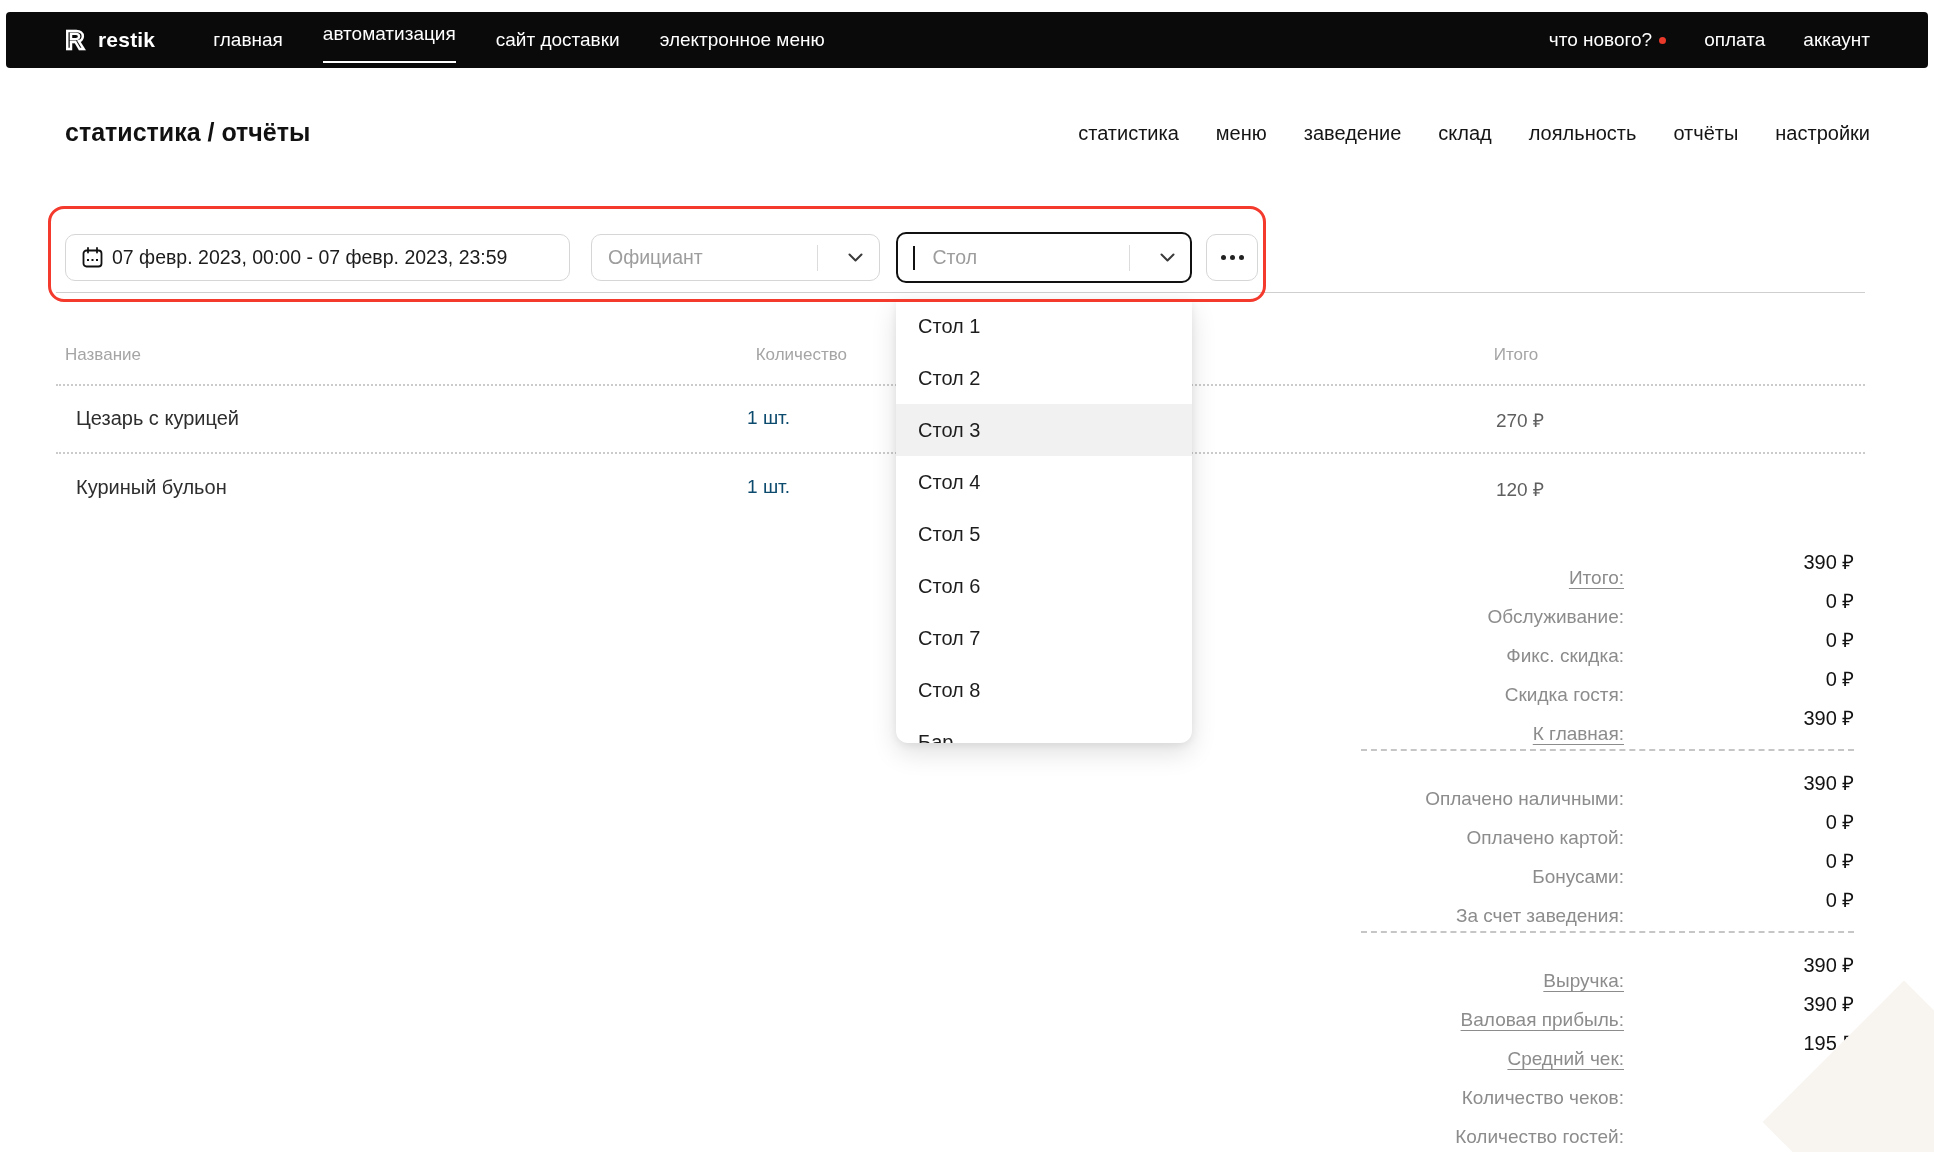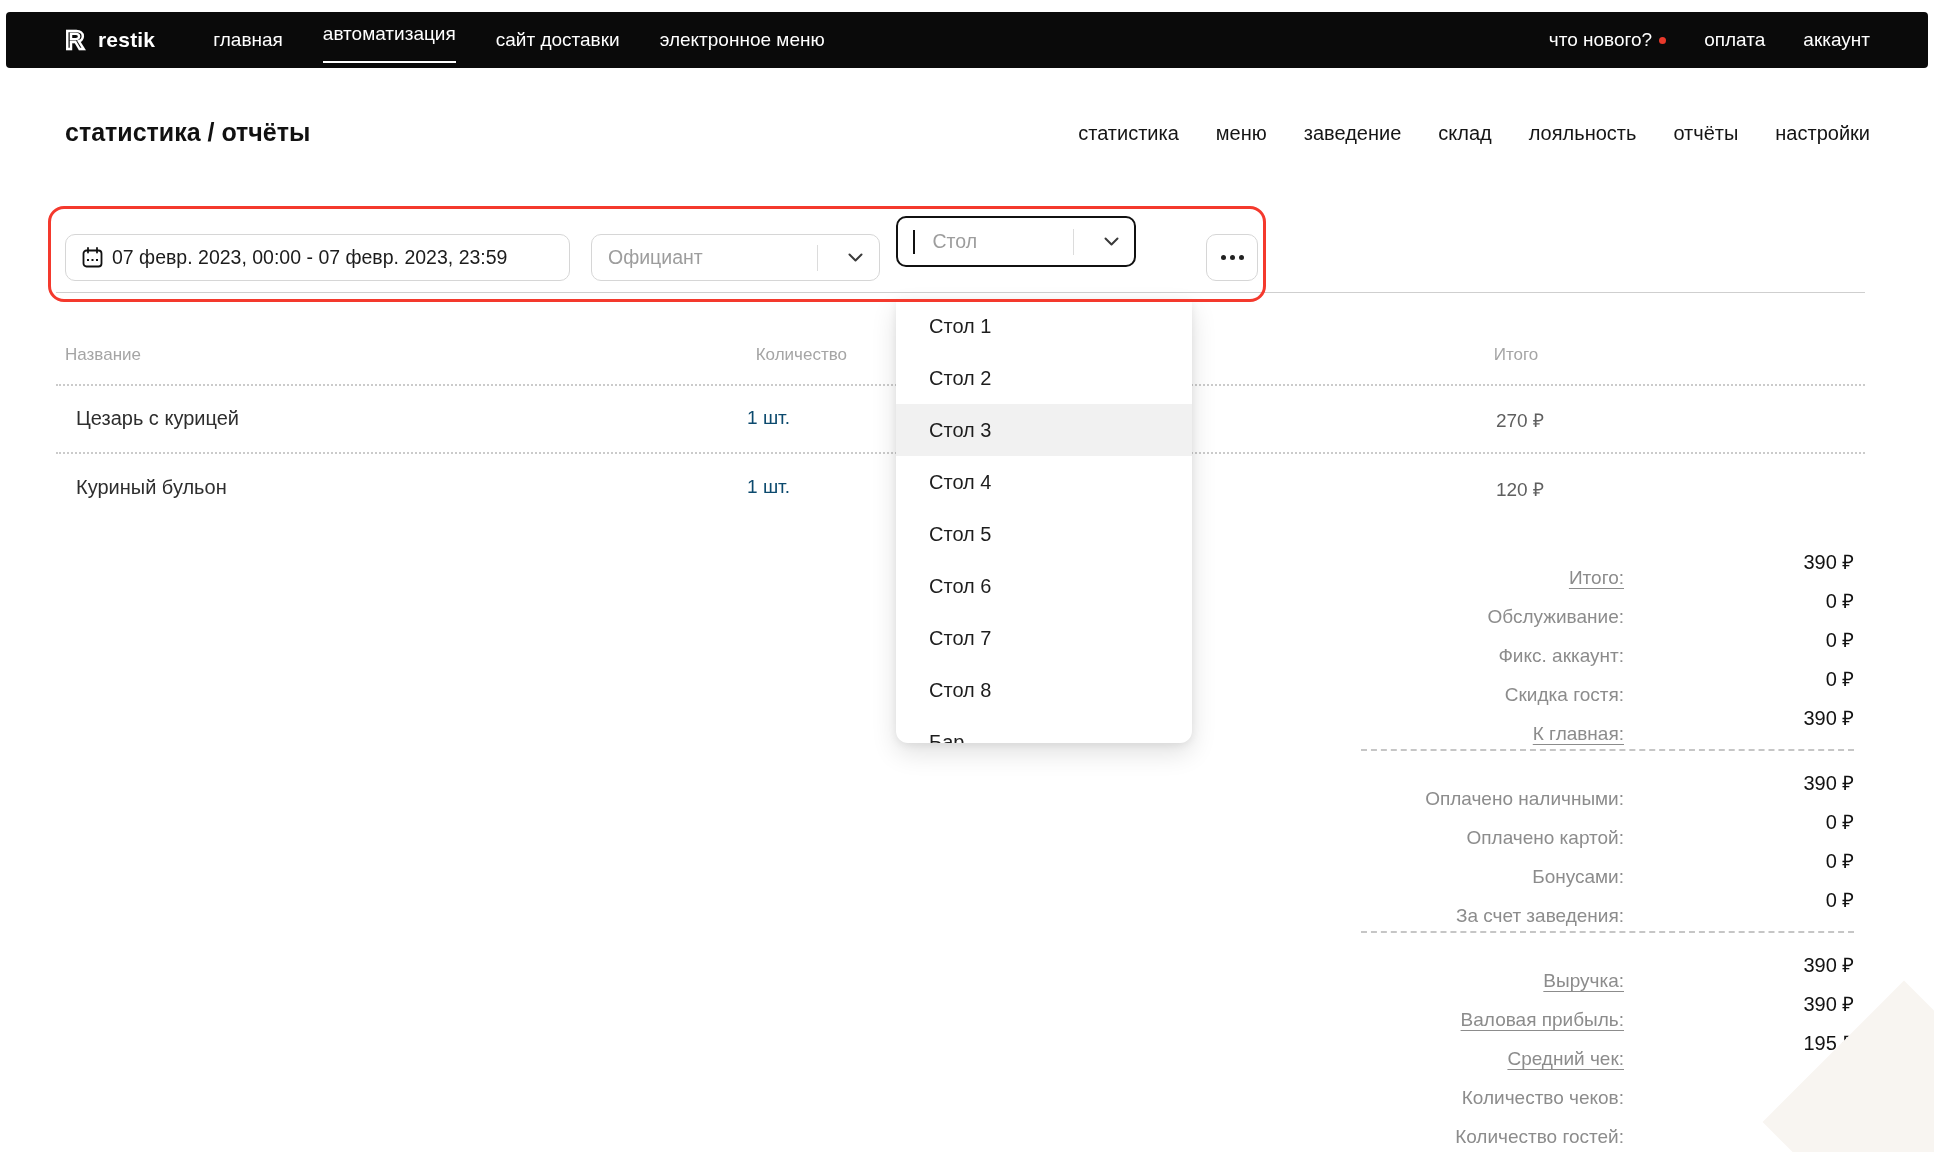--- a/index.html
+++ b/index.html
@@ -25,21 +25,21 @@
   
   .page-title{position:absolute;left:65px;top:118px;font-size:25px;font-weight:700;color:#111;}
   .tabs{position:absolute;right:64px;top:122px;display:flex;gap:37px;}
   .tab{font-size:20px;color:#151515;cursor:pointer;}
   
   .table-topline{position:absolute;left:56px;top:292px;width:1809px;border-top:1px solid #cfcfcf;z-index:1;}
   
   .control{position:absolute;background:#fff;border:1px solid #d6d6d6;border-radius:10px;display:flex;align-items:center;z-index:2;cursor:pointer;gap:16px;}
   .ctl-date{left:65px;top:234px;width:505px;height:47px;padding:0 16px;gap:9px;font-size:19.5px;color:#1c1c1c;}
   .ctl-waiter{left:591px;top:234px;width:289px;height:47px;padding:0 16px;}
-  .ctl-table{left:896px;top:216px;width:240px;height:51px;padding:0 15px;border:2px solid #111;z-index:3;}
+  .ctl-table{left:896px;top:232px;width:296px;height:51px;padding:0 15px;border:2px solid #111;z-index:3;}
   .ctl-more{left:1206px;top:234px;width:52px;height:47px;justify-content:center;gap:4px;}
   .placeholder{font-size:19.5px;color:#9d9d9d;flex:1;}
   .vdiv{width:1px;height:26px;background:#dcdcdc;margin:0 14px 0 8px;}
   .chev{display:flex;align-items:center;}
   .cursor-bar{width:1.5px;height:24px;background:#111;margin-right:2px;animation:blink 1s steps(1) infinite;}
   @keyframes blink{50%{opacity:0;}}
   .dotbtn{width:5px;height:5px;border-radius:50%;background:#222;}
   .annotation{
     position:absolute;left:48px;top:206px;width:1218px;height:96px;border:3px solid #f4392d;border-radius:16px;
     z-index:6;pointer-events:none;
@@ -55,21 +55,21 @@
   .cell-name{left:76px;font-size:20px;color:#2e2e2e;}
   .cell-qty{left:640px;width:150px;text-align:right;font-size:19px;color:#0c4a6e;}
   .cell-total{left:1420px;width:200px;text-align:center;font-size:19px;color:#5f5f5f;}
   .row1{top:407px;} .row2{top:476px;}
   
   .dropdown{
     position:absolute;left:896px;top:300px;width:296px;height:443px;background:#fff;z-index:4;
     border-radius:2px 2px 12px 12px;overflow:hidden;
     box-shadow:0 10px 26px rgba(0,0,0,.12),0 2px 8px rgba(0,0,0,.07);
   }
-  .dd-item{height:52px;line-height:52px;padding-left:33px;font-size:20px;color:#1d1d1d;cursor:pointer;}
+  .dd-item{height:52px;line-height:52px;padding-left:22px;font-size:20px;color:#1d1d1d;cursor:pointer;}
   .dd-item.hl{background:#f1f1f1;}
   
   .summary{position:absolute;left:1270px;top:542px;width:584px;z-index:0;}
   .srow{display:flex;align-items:center;height:39px;}
   .slabel{flex:1;text-align:right;font-size:19px;color:#8c8c8c;margin-top:32px;}
   .slabel.link{text-decoration:underline;text-underline-offset:4px;cursor:pointer;}
   .svalue{width:230px;text-align:right;font-size:20px;font-weight:500;color:#121212;}
   .sdash{border-top:2px dashed #c6c6c6;margin:12px 0 12px 91px;}
   
   .corner{position:absolute;right:-70px;bottom:-70px;width:200px;height:200px;background:#f8f5f1;transform:rotate(45deg);z-index:0;}
@@ -188,21 +188,21 @@
 
     <div class="srow">
           <span class="slabel link">Итого:</span>
           <span class="svalue">390 ₽</span>
         </div>
         <div class="srow">
           <span class="slabel">Обслуживание:</span>
           <span class="svalue">0 ₽</span>
         </div>
         <div class="srow">
-          <span class="slabel">Фикс. аккаунт:</span>
+          <span class="slabel">Фикс. скидка:</span>
           <span class="svalue">0 ₽</span>
         </div>
         <div class="srow">
           <span class="slabel">Скидка гостя:</span>
           <span class="svalue">0 ₽</span>
         </div>
         <div class="srow">
           <span class="slabel link">К главная:</span>
           <span class="svalue">390 ₽</span>
         </div>

